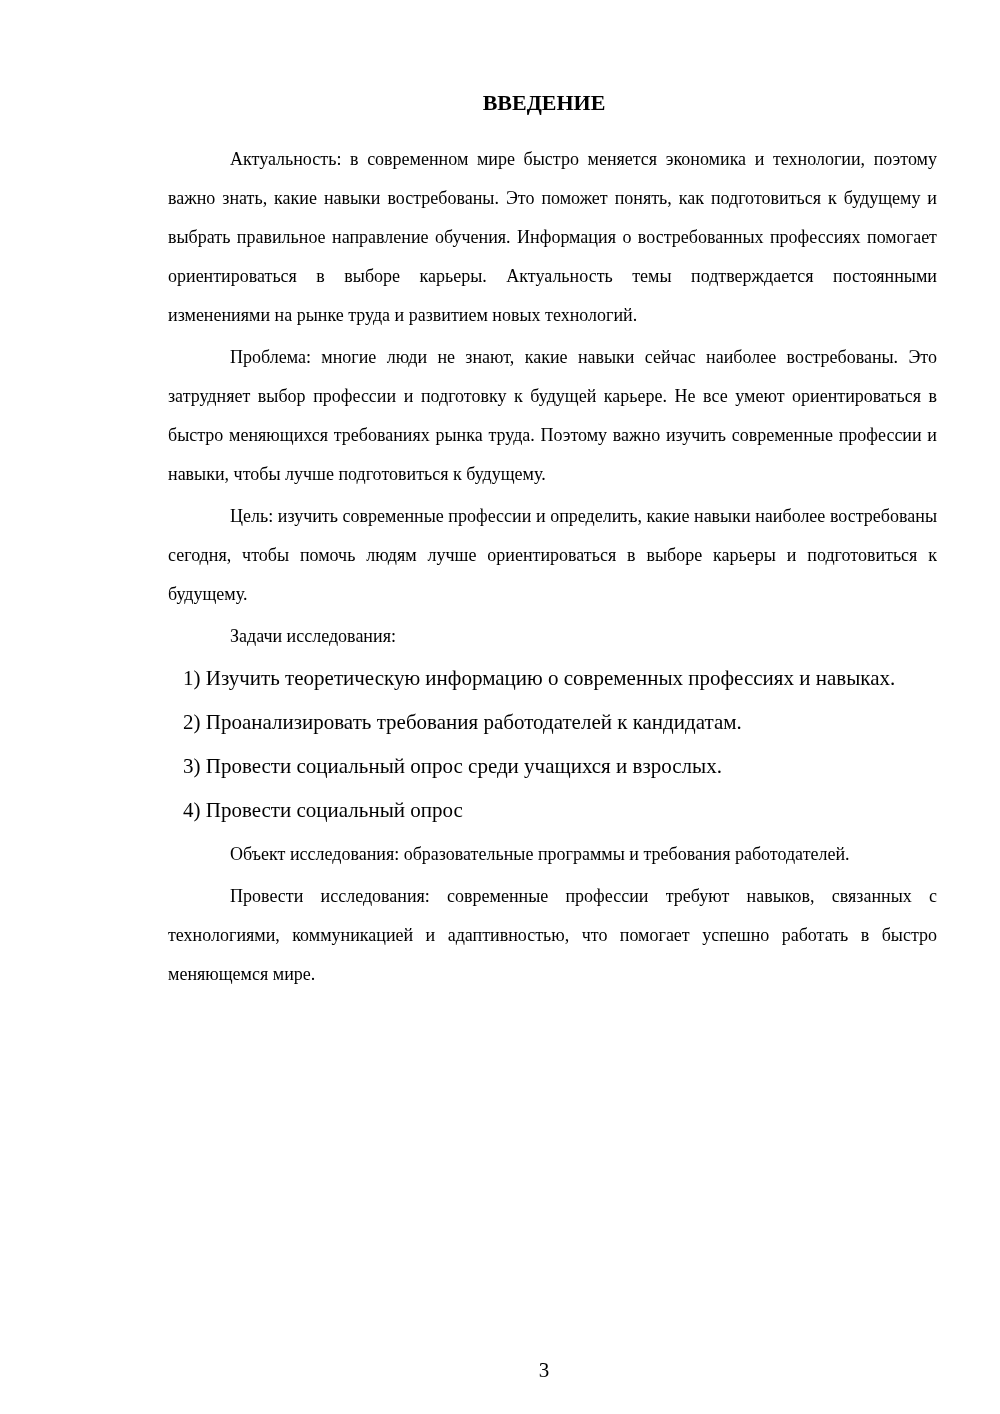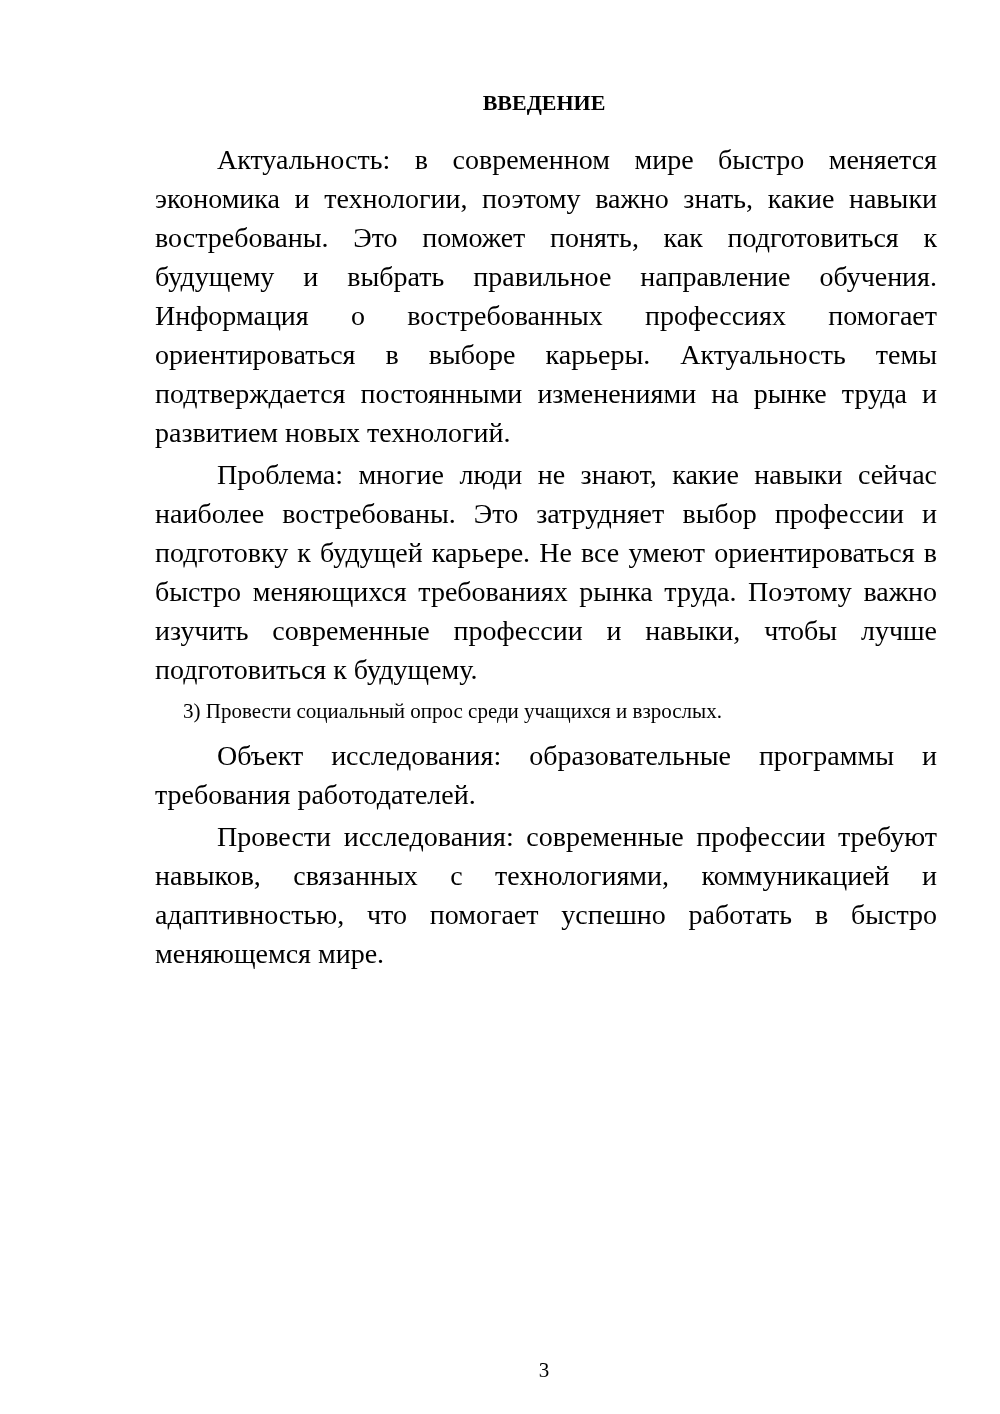--- a/index.html
+++ b/index.html
@@ -26,25 +26,25 @@
     background: #ffffff;
   }
   .doc-title {
     font-size: 22px;
     line-height: 30px;
     font-weight: bold;
     text-align: center;
     margin: 0 0 22px 0;
   }
   .para {
-    font-size: 28px;
+    font-size: 18px;
     line-height: 39px;
     text-align: justify;
     text-indent: 62px;
-    margin: 0 0 3px 4px;
+    margin: 0 0 3px 17px;
   }
   .list-item {
     font-size: 21px;
     line-height: 39px;
     text-align: justify;
     text-indent: 32px;
     margin: 0 0 5px 0;
   }
   .page-number {
     position: absolute;
@@ -60,26 +60,31 @@
 <body>
 
 <div class="page">
 
   <h1 class="doc-title">ВВЕДЕНИЕ</h1>
 
   <p class="para">Актуальность: в современном мире быстро меняется экономика и технологии, поэтому важно знать, какие навыки востребованы. Это поможет понять, как подготовиться к будущему и выбрать правильное направление обучения. Информация о востребованных профессиях помогает ориентироваться в выборе карьеры. Актуальность темы подтверждается постоянными изменениями на рынке труда и развитием новых технологий.</p>
 
   <p class="para">Проблема: многие люди не знают, какие навыки сейчас наиболее востребованы. Это затрудняет выбор профессии и подготовку к будущей карьере. Не все умеют ориентироваться в быстро меняющихся требованиях рынка труда. Поэтому важно изучить современные профессии и навыки, чтобы лучше подготовиться к будущему.</p>
 
+  <p class="para">Цель: изучить современные профессии и определить, какие навыки наиболее востребованы сегодня, чтобы помочь людям лучше ориентироваться в выборе карьеры и подготовиться к будущему.</p>
 
+  <p class="para">Задачи исследования:</p>
 
+  <p class="list-item">1) Изучить теоретическую информацию о современных профессиях и навыках.</p>
 
+  <p class="list-item">2) Проанализировать требования работодателей к кандидатам.</p>
 
   <p class="list-item">3) Провести социальный опрос среди учащихся и взрослых.</p>
 
+  <p class="list-item">4) Провести социальный опрос</p>
 
 
   <p class="para">Объект исследования: образовательные программы и требования работодателей.</p>
 
 
   <p class="para">Провести исследования: современные профессии требуют навыков, связанных с технологиями, коммуникацией и адаптивностью, что помогает успешно работать в быстро меняющемся мире.</p>
 
   <div class="page-number">3</div>
 
 </div>

